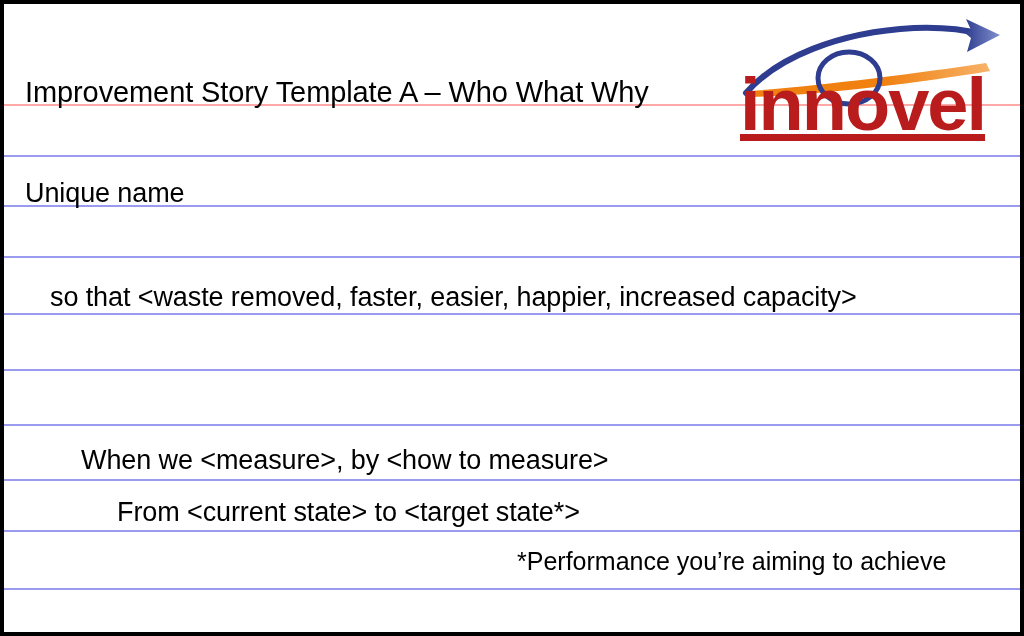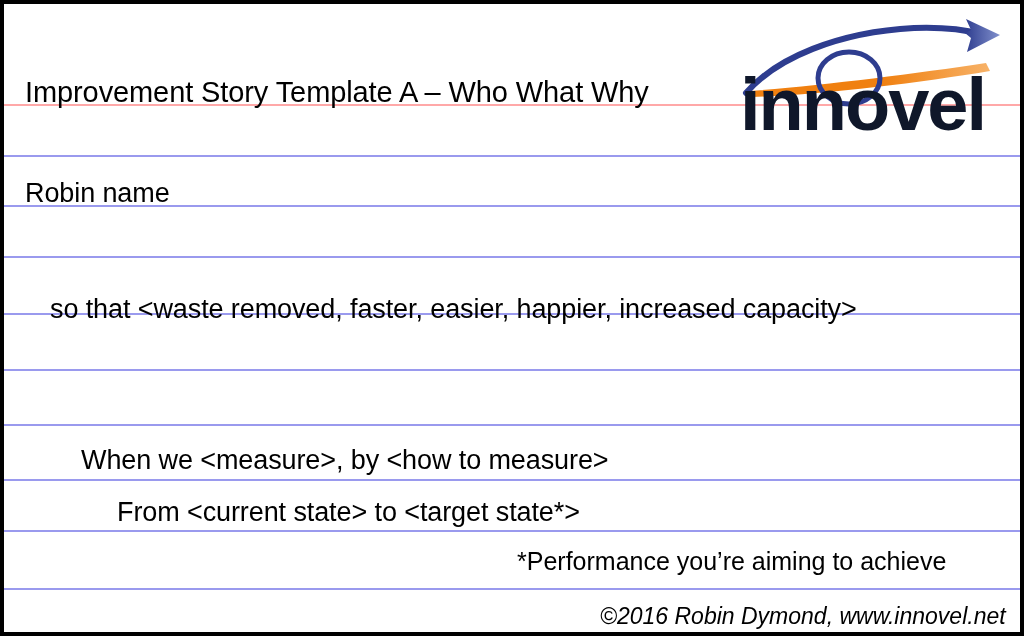--- a/index.html
+++ b/index.html
@@ -73,23 +73,24 @@
   
   #logo {
     position: absolute;
     z-index: 20;
   }
   #logo-mark { position: absolute; left: 0; top: 0; }
   .logo-word {
     position: absolute;
     font-family: "Liberation Sans", sans-serif;
     font-weight: bold;
-    color: #0f172a;
+    color: #b91c1c;
     line-height: 1;
     white-space: nowrap;
+    text-decoration: underline;
   }
 </style>
 </head>
 <body>
 
 <div id="slide">
 
   <div class="rule rule-red" style="top:104px;"></div>
   <div class="rule rule-blue" style="top:155px;"></div>
   <div class="rule rule-blue" style="top:205px;"></div>
@@ -123,32 +124,31 @@
       <path d="M 18 77 C 48 42 110 16 186 12 C 214 11 238 14 252 18" fill="none" stroke="#2e3d8f" stroke-width="6" stroke-linecap="round"></path>
 
       <path d="M 238 3 L 272 19 L 239 36 L 243 22 L 237 17 L 243 14 Z" fill="url(#headGrad)"></path>
 
       <ellipse cx="121" cy="62" rx="31" ry="26" fill="none" stroke="#2e3d8f" stroke-width="5"></ellipse>
     </svg>
 
     <div class="logo-word" style="left:12px; top:52px; font-size:74px; letter-spacing:-2px;">innovel</div>
   </div>
 
-  <div class="txt body-line" style="left:25px;  top:180px;">Robin name</div>
+  <div class="txt body-line" style="left:25px;  top:180px;">Unique name</div>
 
 
-  <div class="txt body-line" style="left:50px;  top:284px;margin-top:12px;">so that &lt;waste removed, faster, easier, happier, increased capacity&gt;</div>
+  <div class="txt body-line" style="left:50px;  top:284px;">so that &lt;waste removed, faster, easier, happier, increased capacity&gt;</div>
 
 
   <div class="txt body-line" style="left:81px;  top:447px;">When we &lt;measure&gt;, by &lt;how to measure&gt;</div>
 
   <div class="txt body-line" style="left:117px; top:499px;">From &lt;current state&gt; to &lt;target state*&gt;</div>
 
   <div class="txt footnote" style="left:489px; top:549px;">*Performance you’re aiming to achieve</div>
 
-  <div class="txt copyright" style="left:600px; top:605px;">©2016 Robin Dymond, www.innovel.net</div>
 
   <div class="frame-bar frame-top"></div>
   <div class="frame-bar frame-bottom"></div>
   <div class="frame-bar frame-left"></div>
   <div class="frame-bar frame-right"></div>
 
 </div>
 
 </body></html>

